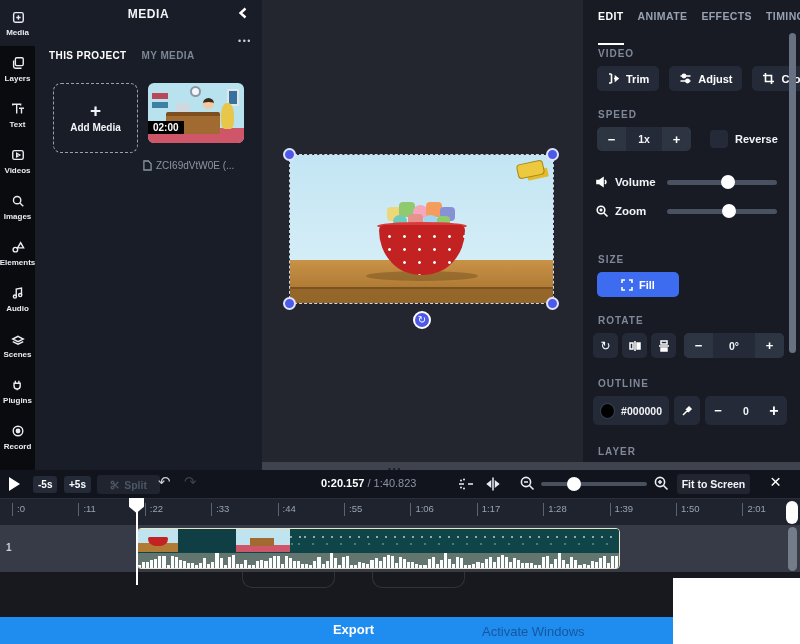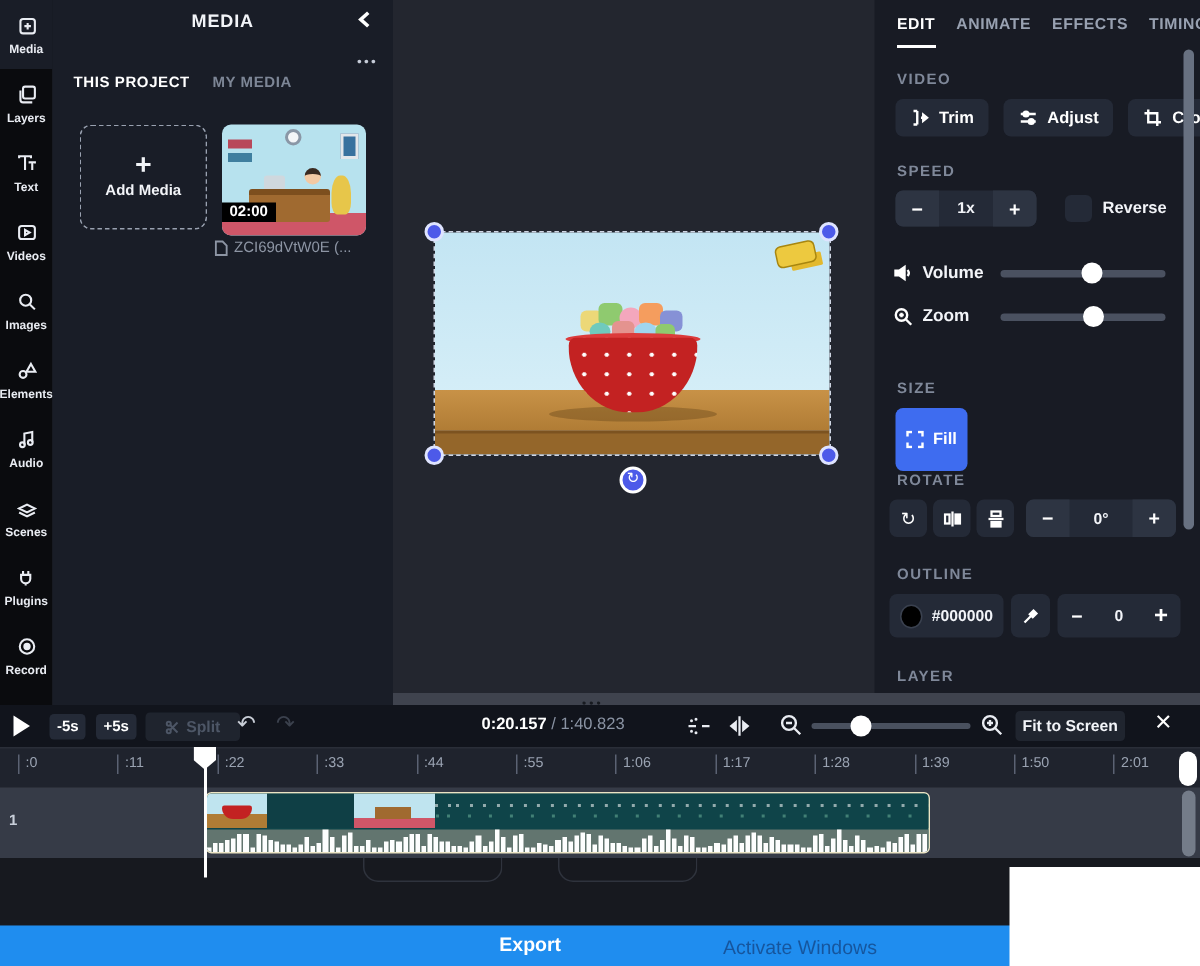--- a/index.html
+++ b/index.html
@@ -19,21 +19,21 @@
   .mp-title { position:absolute; left:0; right:0; top:7px; text-align:center; font-size:12px; font-weight:bold; letter-spacing:.6px; }
   .mp-collapse { position:absolute; right:10px; top:6px; width:16px; height:16px; cursor:pointer; }
   .mp-collapse svg { width:14px; height:14px; stroke:#fff; stroke-width:2.4; fill:none; }
   .mp-menu { position:absolute; right:10px; top:36px; font-size:9px; letter-spacing:1.5px; color:#c6ccd8; cursor:pointer; }
   .mp-tabs { position:absolute; left:14px; top:50px; display:flex; gap:15px; font-size:10px; font-weight:bold; letter-spacing:.4px; }
   .mp-tab { color:#7d8696; cursor:pointer; }
   .mp-tab.active { color:#ffffff; }
   .add-tile { position:absolute; left:18px; top:83px; width:85px; height:70px; border:1.5px dashed #99a1b0; border-radius:8px; display:flex; flex-direction:column; align-items:center; justify-content:center; gap:4px; cursor:pointer; }
   .add-plus { font-size:19px; font-weight:bold; line-height:14px; }
   .add-label { font-size:10px; font-weight:bold; }
-  .clip-card { position:absolute; left:113px; top:83px; width:96px; height:74px; border-radius:6px; overflow:hidden; background:#b7e2ee; cursor:pointer; }
+  .clip-card { position:absolute; left:113px; top:83px; width:96px; height:60px; border-radius:6px; overflow:hidden; background:#b7e2ee; cursor:pointer; }
   .cc-floor { position:absolute; left:0; right:0; bottom:0; height:15px; background:#cf5668; }
   .cc-desk { position:absolute; left:18px; bottom:9px; width:54px; height:22px; background:#a06a30; border-top:4px solid #7d4f1e; border-radius:2px; }
   .cc-head { position:absolute; left:55px; bottom:34px; width:11px; height:11px; border-radius:50%; background:#f3c9a3; border-top:4px solid #3a2a20; }
   .cc-laptop { position:absolute; left:28px; bottom:30px; width:14px; height:10px; background:#cfd8de; border-radius:2px; }
   .cc-dog { position:absolute; right:10px; bottom:14px; width:13px; height:26px; background:#e7c64a; border-radius:45% 45% 30% 30%; }
   .cc-clock { position:absolute; left:42px; top:3px; width:11px; height:11px; border-radius:50%; background:#f4f6f8; border:2px solid #8a97a6; }
   .cc-frame { position:absolute; right:5px; top:6px; width:12px; height:17px; background:#38719e; border:2px solid #e2e6ea; }
   .cc-shelf { position:absolute; left:4px; top:10px; width:16px; height:6px; background:#b8485a; box-shadow:0 9px 0 #3f7f9f; }
   .cc-badge { position:absolute; left:0; bottom:9px; background:#000; color:#fff; font-size:10px; font-weight:bold; padding:1px 5px; }
   .clip-caption { position:absolute; left:108px; top:160px; width:110px; display:flex; align-items:center; gap:4px; color:#8d95a4; font-size:10px; }
@@ -53,41 +53,41 @@
   .sticker { position:absolute; right:9px; top:7px; width:27px; height:15px; background:#edc93f; border:1px solid #a8860f; border-radius:4px; transform:rotate(-12deg); box-shadow:6px 6px 0 -3px #e3b92e; }
   .sel-box { position:absolute; left:27px; top:154px; width:265px; height:150px; border:1px dashed #cfd6e4; pointer-events:none; }
   .handle { position:absolute; width:13px; height:13px; border-radius:50%; background:#4d5ae9; border:2px solid #dfe4ff; cursor:pointer; }
   .h-tl { left:21px; top:148px; } .h-tr { left:284px; top:148px; }
   .h-bl { left:21px; top:297px; } .h-br { left:284px; top:297px; }
   .rotate-handle { position:absolute; left:151px; top:311px; width:18px; height:18px; border-radius:50%; background:#4d5ae9; border:2px solid #ffffff; color:#fff; font-size:10px; line-height:14px; text-align:center; cursor:pointer; }
 
   
   .edit-panel { position:absolute; left:583px; top:0; width:217px; height:463px; background:#181b24; }
   .ep-tabs { position:absolute; left:15px; top:10px; display:flex; gap:14px; font-size:10.5px; font-weight:bold; letter-spacing:.4px; }
-  .ep-tab { color:#98a1b1; cursor:pointer; padding-bottom:8px; }
+  .ep-tab { color:#98a1b1; cursor:pointer; padding-bottom:21px; }
   .ep-tab.active { color:#fff; border-bottom:2px solid #fff; }
   .ep-label { position:absolute; left:15px; font-size:10px; font-weight:bold; letter-spacing:1px; color:#7f8899; }
   .btn { background:#242a37; border-radius:5px; color:#fff; font-size:11px; font-weight:bold; display:flex; align-items:center; justify-content:center; gap:6px; cursor:pointer; }
   .btn svg { stroke:#fff; fill:none; stroke-width:1.6; }
   .ep-videorow { position:absolute; left:14px; top:66px; display:flex; gap:10px; }
   .ep-videorow .btn { height:25px; padding:0 10px; }
   .speed-group { position:absolute; left:14px; top:127px; width:94px; height:24px; background:#242a37; border-radius:5px; display:flex; align-items:center; }
   .sg-btn { width:29px; height:24px; background:#2d3442; color:#fff; font-size:13px; font-weight:bold; display:flex; align-items:center; justify-content:center; cursor:pointer; }
   .sg-btn.left { border-radius:5px 0 0 5px; } .sg-btn.right { border-radius:0 5px 5px 0; }
   .sg-val { flex:1; text-align:center; font-size:10.5px; font-weight:bold; }
   .reverse-box { position:absolute; left:127px; top:130px; width:18px; height:18px; background:#242a37; border-radius:4px; cursor:pointer; }
   .reverse-label { position:absolute; left:152px; top:133px; font-size:11px; font-weight:bold; }
   .slider-row { position:absolute; left:0; width:217px; height:24px; display:flex; align-items:center; }
   .slider-row .sic { width:16px; margin-left:11px; display:flex; justify-content:center; }
   .slider-row .sic svg { width:14px; height:14px; stroke:#fff; fill:none; stroke-width:1.6; }
   .slider-row .slabel { margin-left:5px; font-size:11.5px; font-weight:bold; }
   .track-slider { position:absolute; left:84px; width:110px; height:5px; border-radius:3px; background:#4a5160; cursor:pointer; }
   .knob { position:absolute; top:50%; margin-top:-7px; width:14px; height:14px; border-radius:50%; background:#fff; }
   .size-row { position:absolute; left:14px; top:272px; display:flex; gap:8px; }
-  .size-row .btn { height:42px; padding:0 7px; }
+  .size-row .btn { height:25px; padding:0 24px; }
   .btn.blue { background:#3e6cf0; }
   .rot-row { position:absolute; left:10px; top:333px; display:flex; gap:4px; align-items:center; }
   .sqbtn { width:25px; height:25px; background:#242a37; border-radius:5px; display:flex; align-items:center; justify-content:center; cursor:pointer; font-size:12px; color:#fff; }
   .sqbtn svg { width:12px; height:12px; stroke:#fff; fill:none; stroke-width:1.5; }
   .rot-stepper { margin-left:4px; width:100px; height:25px; background:#242a37; border-radius:5px; display:flex; align-items:center; }
   .rot-stepper .sg-btn { height:25px; }
   .out-row { position:absolute; left:10px; top:396px; display:flex; gap:5px; align-items:center; }
   .swatch-btn { width:76px; height:29px; background:#242a37; border-radius:5px; display:flex; align-items:center; gap:6px; padding:0 7px; cursor:pointer; }
   .swatch-dot { width:16px; height:16px; border-radius:50%; background:#000; border:1px solid #3a414f; }
   .swatch-hex { font-size:10.5px; font-weight:bold; }

